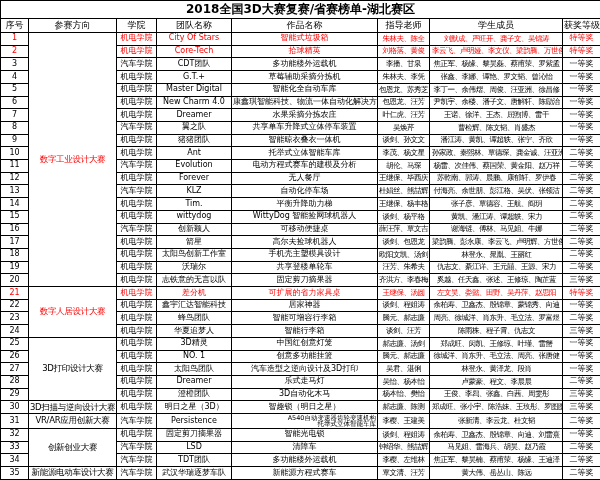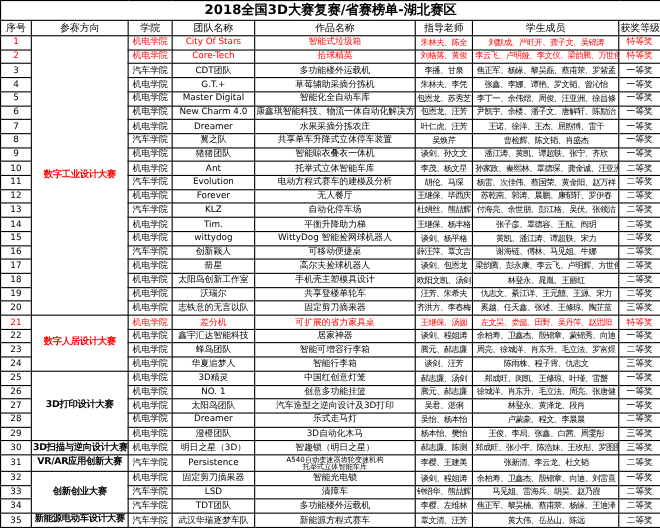--- a/index.html
+++ b/index.html
@@ -5,23 +5,23 @@
   html,body{margin:0;padding:0;background:#fff;}
   table{border-collapse:collapse;table-layout:fixed;width:600px;height:480px;
         font-family:"DejaVu Sans","Liberation Sans",sans-serif;}
   th,td{border:1px solid #000;overflow:hidden;white-space:nowrap;text-align:center;
         padding:0 1px;color:#000;box-sizing:border-box;}
   .title-cell{font-size:12px;font-weight:bold;height:17px;}
   thead .col-h{font-size:9px;font-weight:normal;height:14px;}
   tbody td{font-size:8px;height:12px;line-height:1.1;}
   td.cell-teachers,td.cell-students{font-size:7.5px;letter-spacing:-0.5px;}
   td.cell-students{text-align:center;padding-left:2px;}
-  td.section-cell{font-weight:bold;font-size:8.5px;letter-spacing:-0.3px;}
+  td.section-cell{font-weight:normal;font-size:8.5px;letter-spacing:-0.3px;}
   tr.red td{color:#ff0000;}
-  .two-line{white-space:normal;font-size:6.5px;line-height:6.5px;}
+  .two-line{white-space:normal;font-size:6.5px;line-height:6.5px;text-align:right;}
   col.c-no{width:28px;} col.c-dir{width:88px;} col.c-col{width:40px;}
   col.c-team{width:75px;} col.c-work{width:146px;} col.c-teach{width:52px;}
   col.c-stu{width:133px;} col.c-award{width:38px;}
 </style>
 </head>
 <body>
 
 <table>
   <colgroup>
     <col class="c-no">

